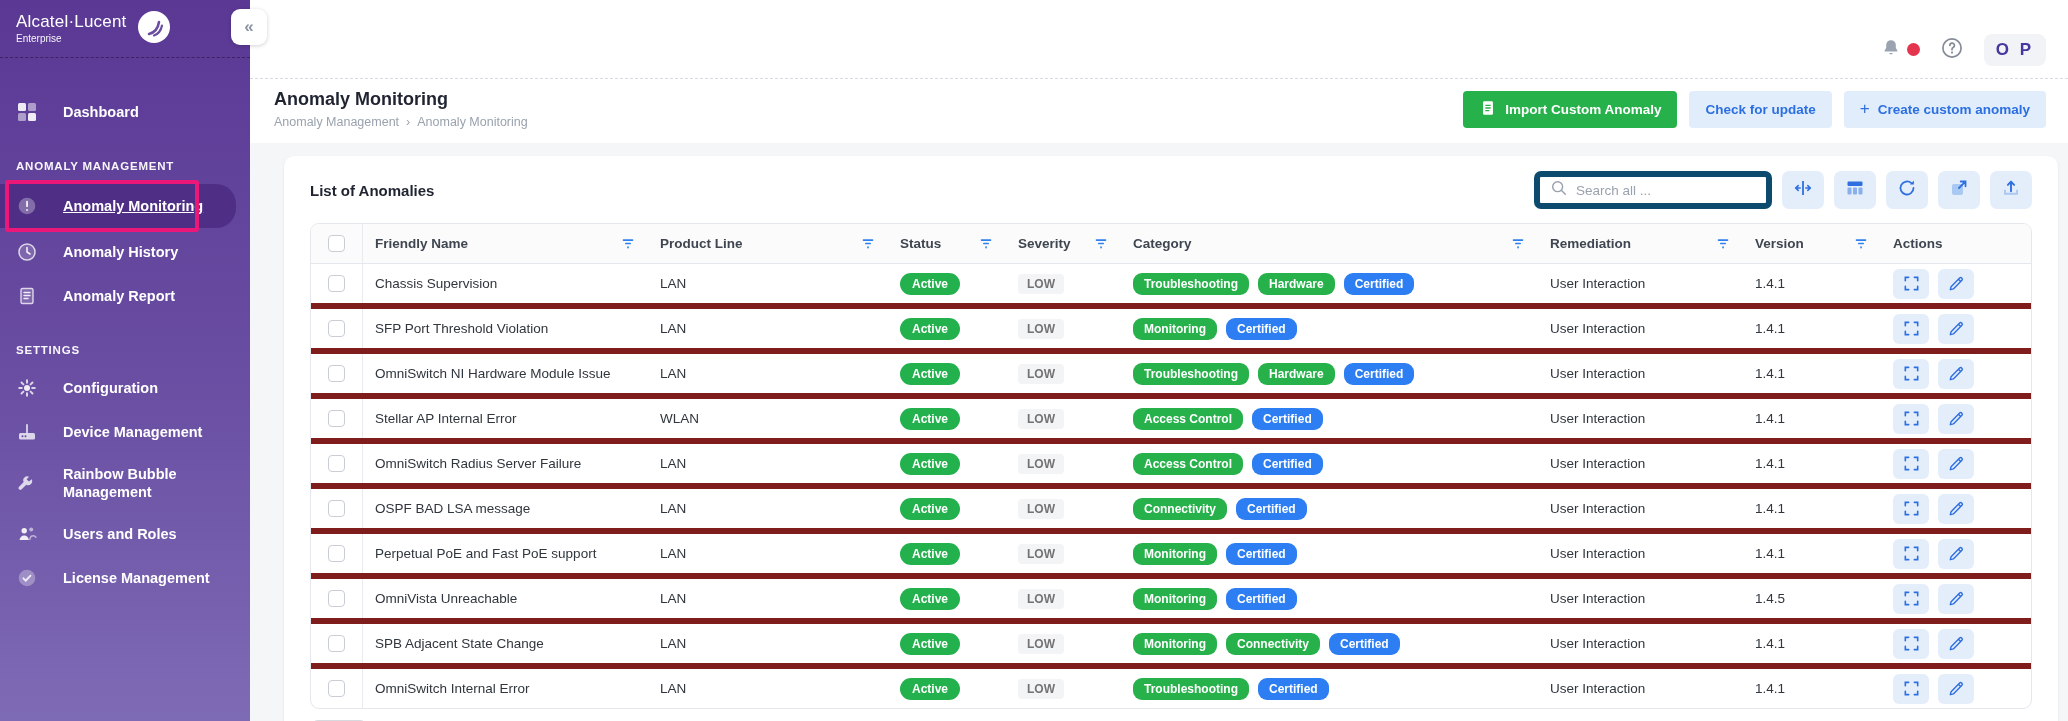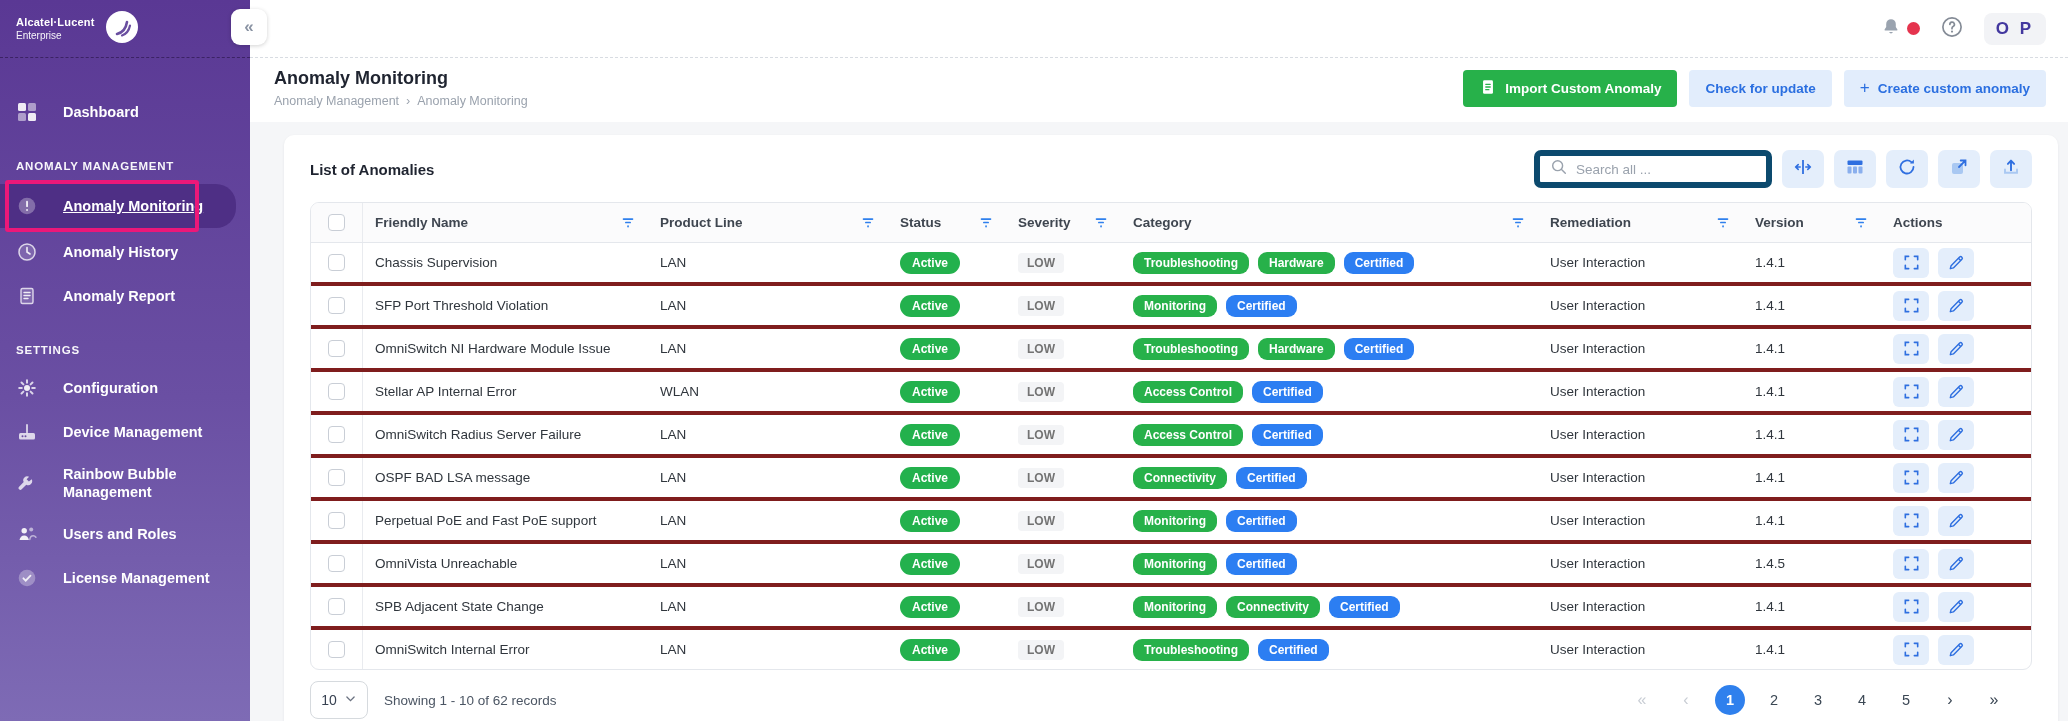--- a/index.html
+++ b/index.html
@@ -3,37 +3,37 @@
 <meta charset="utf-8">
 <style>
   * { margin:0; padding:0; box-sizing:border-box; }
   html,body { width:2068px; height:721px; overflow:hidden; }
   body { display:flex; font-family:"Liberation Sans", sans-serif; background:#f5f6f8; position:relative; color:#30363d; }
 
   
   .sidebar { width:250px; flex:0 0 250px; height:100%; background:linear-gradient(180deg,#5a3894 0%, #6a4fa3 55%, #7e6bb5 100%); color:#fff; position:relative; z-index:2; }
   .logo-row { height:58px; display:flex; align-items:center; gap:10px; padding:0 16px; border-bottom:1px dashed rgba(20,5,40,.45); }
   .brand-text { line-height:1.1; }
-  .brand-name { font-size:11px; font-weight:700; letter-spacing:.2px; }
+  .brand-name { font-size:17px; font-weight:400; letter-spacing:.2px; }
   .brand-sub { font-size:10px; font-weight:400; margin-top:2px; opacity:.95; }
   .nav { padding-top:30px; }
   .nav-item { display:flex; align-items:center; gap:25px; padding:9px 16px; font-size:14.5px; font-weight:600; cursor:pointer; position:relative; margin:4px 0; }
   .nav-item .nav-ic { width:22px; height:22px; flex:0 0 22px; display:flex; align-items:center; justify-content:center; opacity:.9; }
   .nav-item .nav-label { max-width:160px; line-height:1.25; }
   .nav-item.active { background:#4e2f85; border-radius:0 20px 20px 0; margin-right:14px; padding-top:11px; padding-bottom:11px; }
   .nav-item.active .nav-label { text-decoration:underline; }
   .annot-box { position:absolute; left:5px; top:-4px; height:calc(100% + 8px); width:194px; border:4px solid #ec1879; border-radius:3px; pointer-events:none; }
   .section-title { font-size:11.5px; font-weight:700; letter-spacing:.8px; color:rgba(255,255,255,.95); padding:24px 16px 8px; }
 
   
   .collapse-btn { position:absolute; left:231px; top:9px; width:36px; height:36px; background:#fff; border-radius:9px; box-shadow:0 1px 4px rgba(0,0,0,.18); display:flex; align-items:center; justify-content:center; color:#8a93a3; font-size:17px; font-weight:700; z-index:5; cursor:pointer; }
 
   
   .main { flex:1; min-width:0; display:flex; flex-direction:column; background:#fff; }
-  .topbar { height:58px; flex:0 0 58px; display:flex; align-items:center; justify-content:flex-end; gap:20px; padding-right:22px; border-bottom:1px dashed #d8dce2; background:#fff; }
+  .topbar { height:58px; flex:0 0 58px; display:flex; align-items:center; justify-content:flex-end; gap:20px; padding-right:22px; border-bottom:1px dashed #d8dce2; background:#fff;margin-top:21px; }
   .bell-wrap { display:flex; align-items:center; gap:6px; cursor:pointer; }
   .red-dot { width:13px; height:13px; border-radius:50%; background:#e5344e; }
   .help-btn { cursor:pointer; display:flex; }
   .initials { background:#f2f3f6; border-radius:8px; padding:6px 12px; font-size:17px; font-weight:700; color:#43389f; letter-spacing:3px; cursor:pointer; }
 
   .page-head { display:flex; align-items:center; justify-content:space-between; padding:10px 22px 14px 24px; background:#fff; }
   .page-title { font-size:18px; font-weight:700; color:#1f2430; }
   .breadcrumb { margin-top:5px; font-size:12.5px; color:#9aa2ad; display:flex; gap:7px; align-items:center; }
   .head-actions { display:flex; gap:12px; align-items:center; }
   .btn { height:37px; display:flex; align-items:center; gap:8px; border-radius:4px; font-size:13.5px; font-weight:700; cursor:pointer; padding:0 16px; border:none; }
@@ -52,21 +52,21 @@
   .tool-btn { width:42px; height:38px; border-radius:7px; background:#e4eefb; display:flex; align-items:center; justify-content:center; cursor:pointer; }
 
   
   .tbl { border:1px solid #e4e7ec; border-radius:9px; overflow:hidden; }
   .trow { display:grid; grid-template-columns:52px 285px 240px 118px 115px 1fr 205px 138px 150px; align-items:center; }
   .thead { background:#fbfbfc; border-bottom:1px solid #e4e7ec; min-height:39px; }
   .thead .cell { font-size:13.5px; font-weight:700; color:#3f4650; }
   .cell { padding:0 12px; display:flex; align-items:center; min-height:39px; }
   .cell-head-inner { display:flex; align-items:center; justify-content:space-between; width:100%; gap:6px; }
   .cb-cell { justify-content:center; border-right:1px solid #e9ebef; align-self:stretch; }
-  .tbody .trow { border-bottom:4px solid #7f1d1d; font-size:13.5px; color:#30363d; }
+  .tbody .trow { border-bottom:6px solid #7f1d1d; font-size:13.5px; color:#30363d; }
   .tbody .trow:last-child { border-bottom:none; }
   .checkbox { width:17px; height:17px; border:1.5px solid #c9ced6; border-radius:4px; background:#fff; cursor:pointer; }
   .filter-ic { cursor:pointer; display:flex; flex:0 0 auto; }
 
   .badge-status { background:#23b14d; color:#fff; font-size:12px; font-weight:700; padding:4px 12px; border-radius:12px; }
   .badge-sev { background:#f3f4f6; color:#737373; font-size:12px; font-weight:600; padding:3px 9px; border-radius:4px; }
   .chip { font-size:12px; font-weight:700; color:#fff; padding:4px 11px; border-radius:9px; margin-right:9px; display:inline-block; white-space:nowrap; }
   .chip.green { background:#27b14a; }
   .chip.blue { background:#2c7ef2; }
   .act-btn { width:36px; height:30px; border-radius:6px; background:#e4eefb; display:flex; align-items:center; justify-content:center; cursor:pointer; margin-right:9px; }

